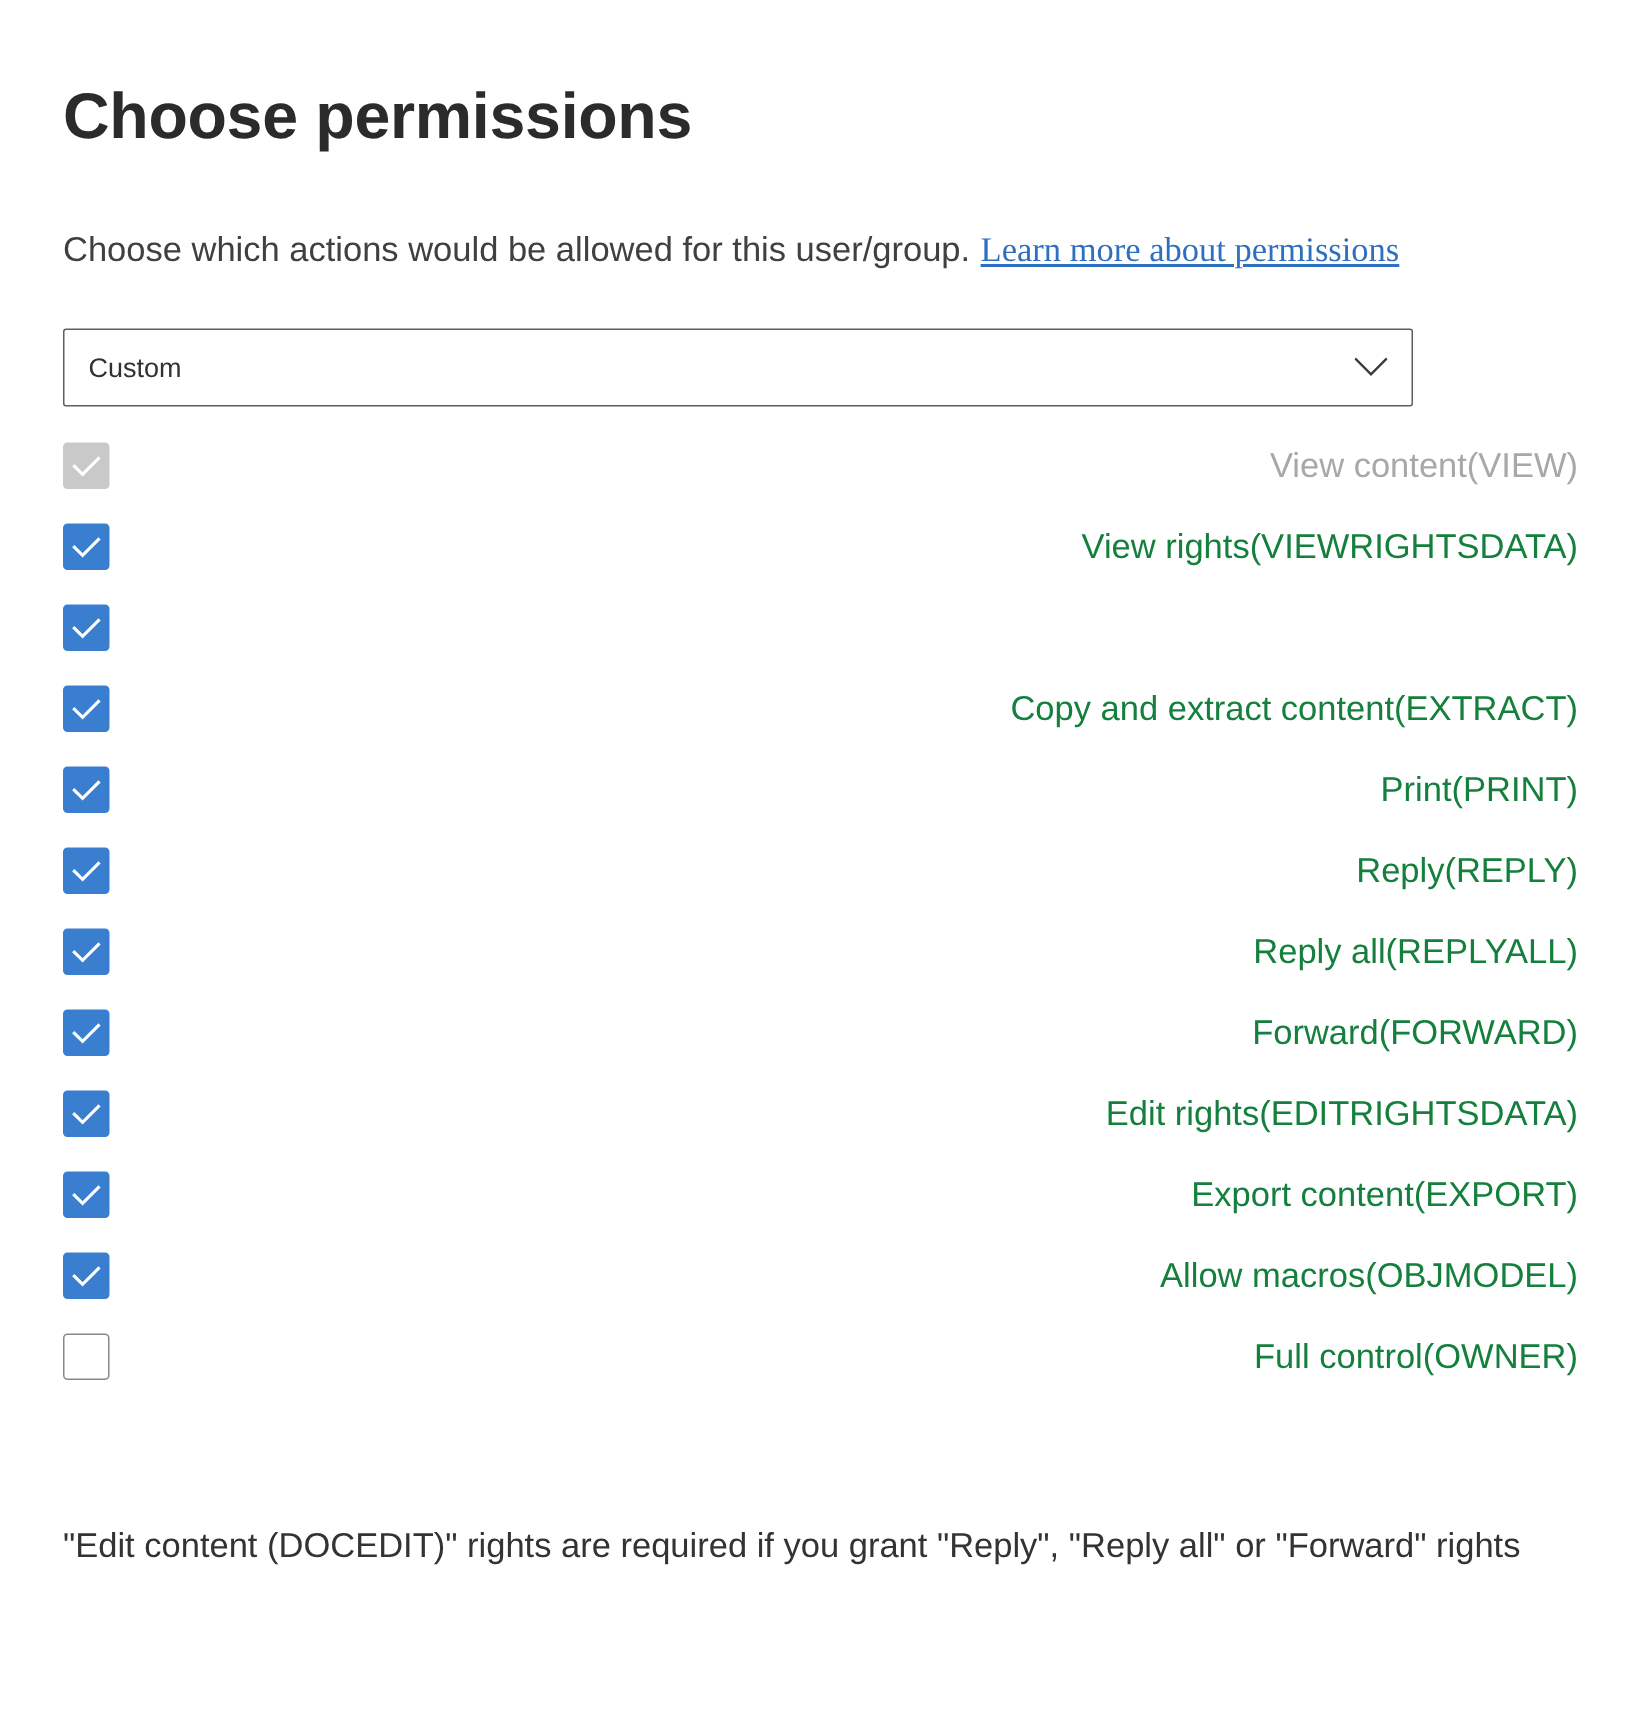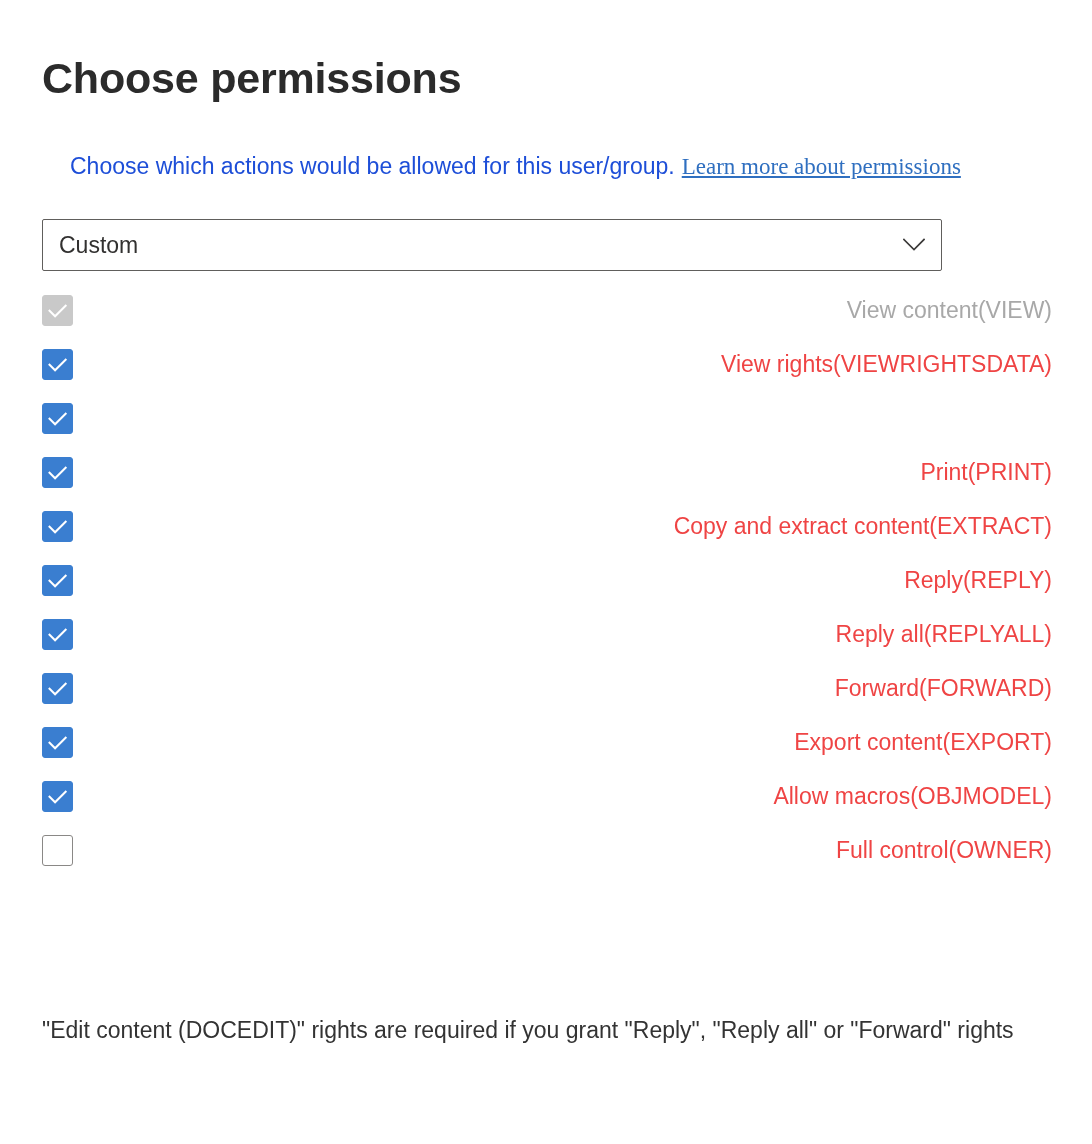--- a/index.html
+++ b/index.html
@@ -36,22 +36,21 @@
   .subtitle-row {
     position: absolute;
     left: 42px;
     top: 150px;
     font-size: 23px;
     line-height: 32px;
     color: #333333;
     white-space: nowrap;
   }
   .subtitle-text {
-    color: #1d4ed8;
-    margin-left: 28px;
+    color: #404040;
   }
   .learn-link {
     color: #2f6fc0;
     text-decoration: underline;
     cursor: pointer;
     margin-left: 7px;
     font-family: Liberation Serif, serif;
   }
   .dropdown {
     position: absolute;
@@ -64,21 +63,21 @@
     background: #ffffff;
     border-radius: 2px;
     cursor: pointer;
   }
   .dropdown-value {
     position: absolute;
     left: 16px;
     top: 0;
     height: 50px;
     line-height: 50px;
-    font-size: 23px;
+    font-size: 18px;
     color: #323130;
     white-space: nowrap;
   }
   .dropdown-chevron {
     position: absolute;
     right: 16px;
     top: 0;
     height: 50px;
     display: flex;
     align-items: center;
@@ -126,21 +125,21 @@
     position: absolute;
     left: 0;
     top: 0;
     width: 100%;
     height: 100%;
   }
   .perm-label {
     margin-left: 18px;
     font-size: 23px;
     line-height: 33px;
-    color: #ef4444;
+    color: #15803d;
     white-space: nowrap;
     cursor: default;
   }
   .perm-label.muted {
     color: #a8a8a8;
   }
   .footnote {
     position: absolute;
     left: 42px;
     top: 1014px;
@@ -193,53 +192,61 @@
             <path d="M7 15.8L12.9 21.6L24.2 10.3" stroke="#ffffff" stroke-width="2.2" stroke-linecap="square" stroke-linejoin="miter"></path>
           </svg>
         </span>
       </div>
       <div class="perm-row">
         <span class="cb checked">
           <svg class="tick" viewBox="0 0 31 31" fill="none" xmlns="http://www.w3.org/2000/svg">
             <path d="M7 15.8L12.9 21.6L24.2 10.3" stroke="#ffffff" stroke-width="2.2" stroke-linecap="square" stroke-linejoin="miter"></path>
           </svg>
         </span>
+        <span class="perm-label">Copy and extract content(EXTRACT)</span>
+      </div>
+      <div class="perm-row">
+        <span class="cb checked">
+          <svg class="tick" viewBox="0 0 31 31" fill="none" xmlns="http://www.w3.org/2000/svg">
+            <path d="M7 15.8L12.9 21.6L24.2 10.3" stroke="#ffffff" stroke-width="2.2" stroke-linecap="square" stroke-linejoin="miter"></path>
+          </svg>
+        </span>
         <span class="perm-label">Print(PRINT)</span>
       </div>
       <div class="perm-row">
         <span class="cb checked">
           <svg class="tick" viewBox="0 0 31 31" fill="none" xmlns="http://www.w3.org/2000/svg">
             <path d="M7 15.8L12.9 21.6L24.2 10.3" stroke="#ffffff" stroke-width="2.2" stroke-linecap="square" stroke-linejoin="miter"></path>
           </svg>
         </span>
-        <span class="perm-label">Copy and extract content(EXTRACT)</span>
-      </div>
-      <div class="perm-row">
-        <span class="cb checked">
-          <svg class="tick" viewBox="0 0 31 31" fill="none" xmlns="http://www.w3.org/2000/svg">
-            <path d="M7 15.8L12.9 21.6L24.2 10.3" stroke="#ffffff" stroke-width="2.2" stroke-linecap="square" stroke-linejoin="miter"></path>
-          </svg>
-        </span>
         <span class="perm-label">Reply(REPLY)</span>
       </div>
       <div class="perm-row">
         <span class="cb checked">
           <svg class="tick" viewBox="0 0 31 31" fill="none" xmlns="http://www.w3.org/2000/svg">
             <path d="M7 15.8L12.9 21.6L24.2 10.3" stroke="#ffffff" stroke-width="2.2" stroke-linecap="square" stroke-linejoin="miter"></path>
           </svg>
         </span>
         <span class="perm-label">Reply all(REPLYALL)</span>
       </div>
       <div class="perm-row">
         <span class="cb checked">
           <svg class="tick" viewBox="0 0 31 31" fill="none" xmlns="http://www.w3.org/2000/svg">
             <path d="M7 15.8L12.9 21.6L24.2 10.3" stroke="#ffffff" stroke-width="2.2" stroke-linecap="square" stroke-linejoin="miter"></path>
           </svg>
         </span>
         <span class="perm-label">Forward(FORWARD)</span>
+      </div>
+      <div class="perm-row">
+        <span class="cb checked">
+          <svg class="tick" viewBox="0 0 31 31" fill="none" xmlns="http://www.w3.org/2000/svg">
+            <path d="M7 15.8L12.9 21.6L24.2 10.3" stroke="#ffffff" stroke-width="2.2" stroke-linecap="square" stroke-linejoin="miter"></path>
+          </svg>
+        </span>
+        <span class="perm-label">Edit rights(EDITRIGHTSDATA)</span>
       </div>
       <div class="perm-row">
         <span class="cb checked">
           <svg class="tick" viewBox="0 0 31 31" fill="none" xmlns="http://www.w3.org/2000/svg">
             <path d="M7 15.8L12.9 21.6L24.2 10.3" stroke="#ffffff" stroke-width="2.2" stroke-linecap="square" stroke-linejoin="miter"></path>
           </svg>
         </span>
         <span class="perm-label">Export content(EXPORT)</span>
       </div>
       <div class="perm-row">

